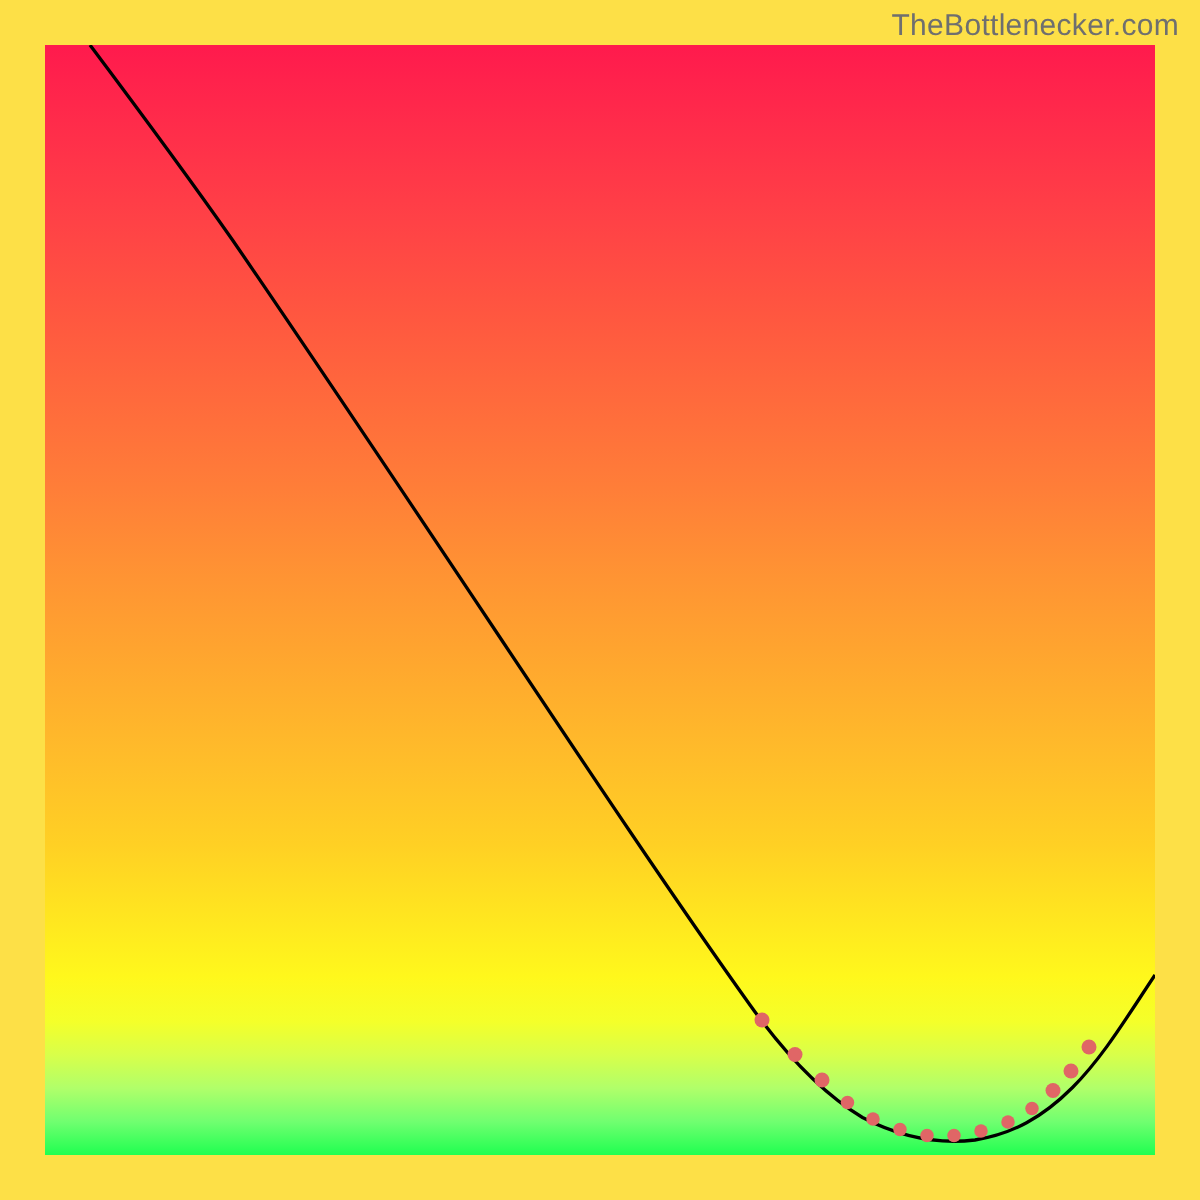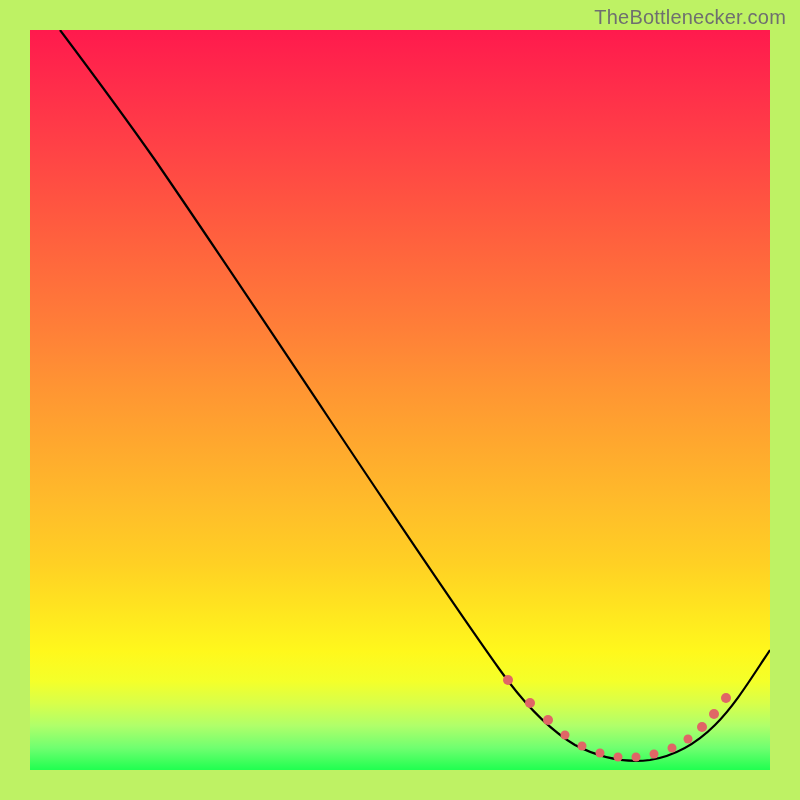--- a/index.html
+++ b/index.html
@@ -7,21 +7,21 @@
     padding: 0;
     width: 800px;
     height: 800px;
     background: #000;
     overflow: hidden;
   }
   .container {
     position: relative;
     width: 800px;
     height: 800px;
-    background: #bef264;
+    background: #fde047;
   }
   .plot-area {
     position: absolute;
     left: 30px;
     top: 30px;
     width: 740px;
     height: 740px;
     background: linear-gradient(to bottom,
       #ff1a4d 0%,
       #ff2e4a 8%,

